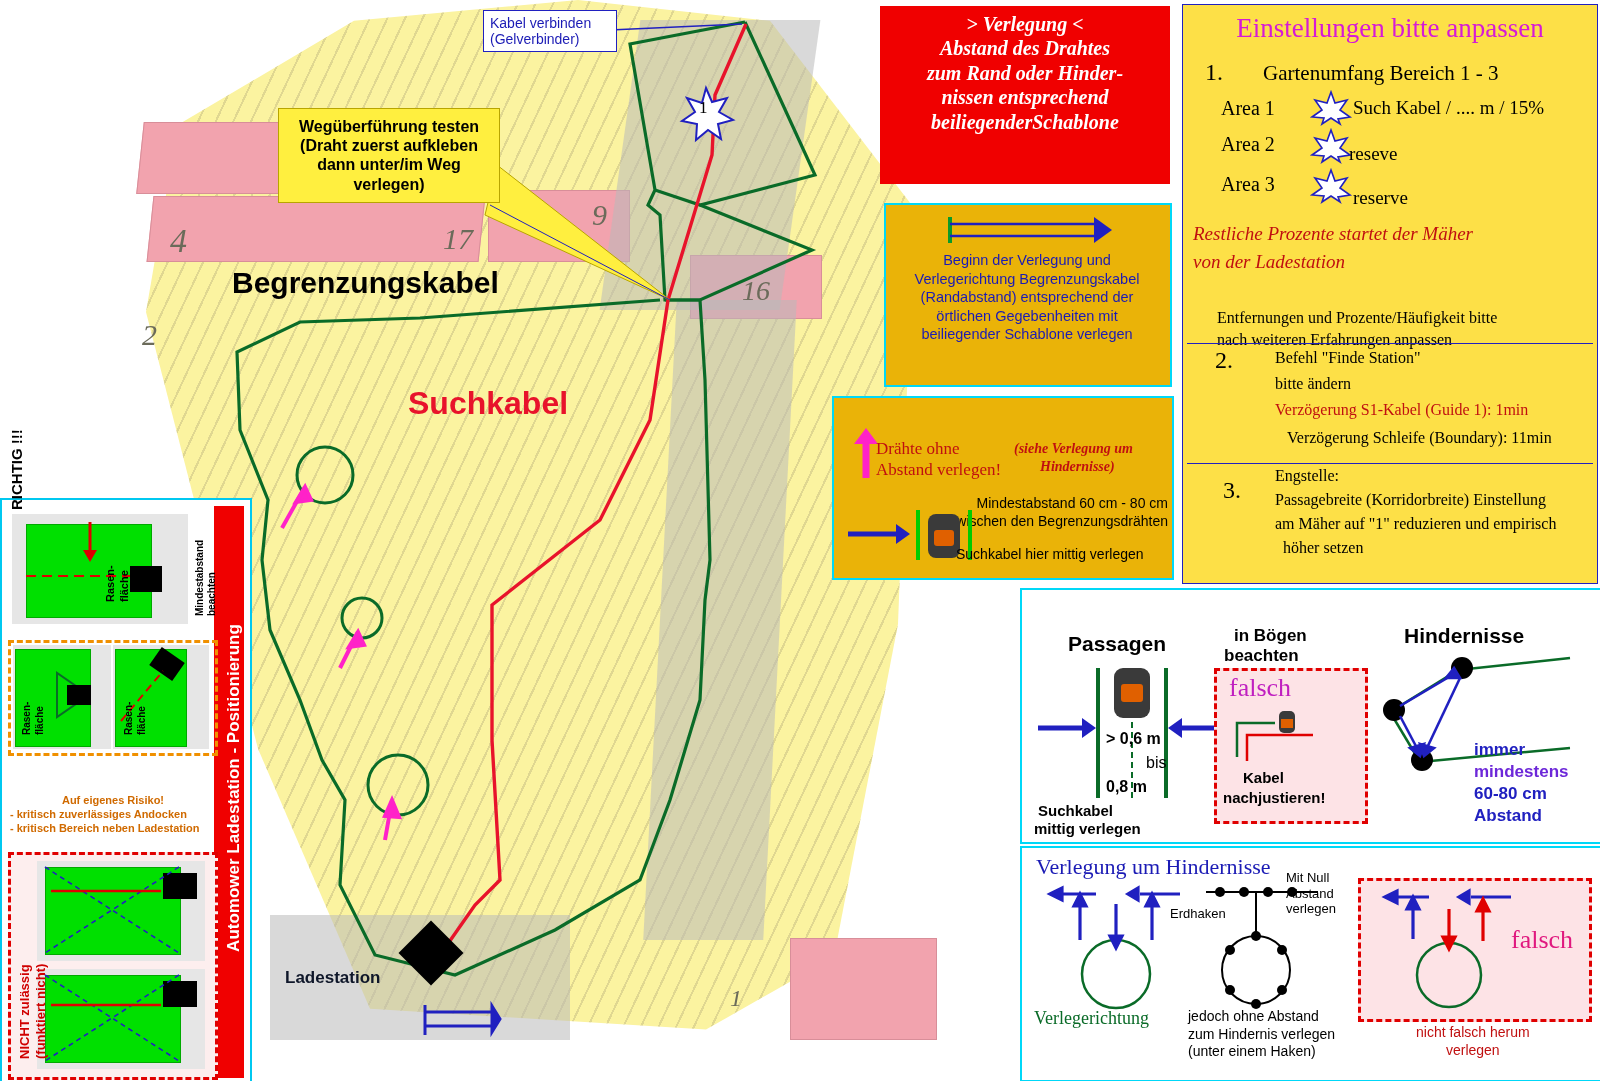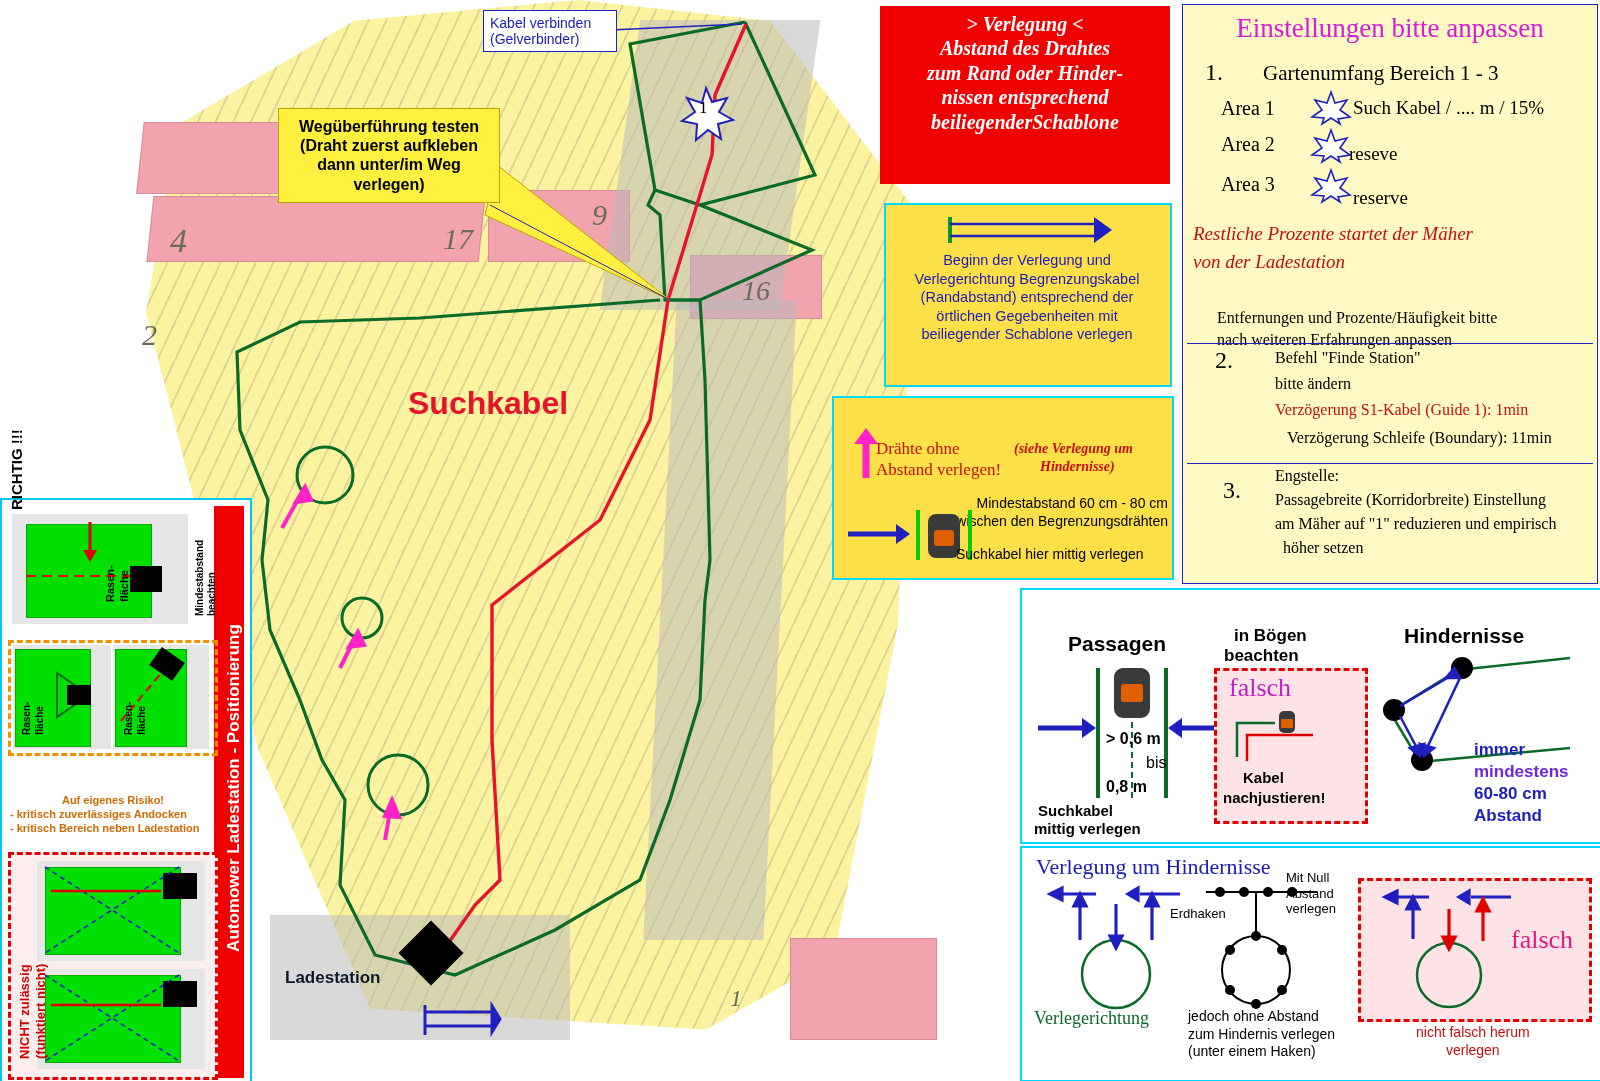--- a/index.html
+++ b/index.html
@@ -39,27 +39,27 @@
   .green-box{position:absolute;background:#00e000;border:1px solid #0a0;}
   .risk-text{position:absolute;color:#d06a00;font-size:11px;line-height:1.25;font-weight:bold;}
   .nicht-strip{position:absolute;color:#d00000;font-weight:bold;font-size:13px;}
 
   
   #verlegung-box{left:880px;top:6px;width:290px;height:178px;background:#f00000;color:#ffffff;
     font-family:"Liberation Serif",serif;font-style:italic;font-weight:bold;font-size:20px;
     text-align:center;line-height:1.22;padding:6px 8px;box-sizing:border-box;}
 
   
-  .cyan-box{position:absolute;background:#fde047;border:2px solid #00d8f8;}
+  .cyan-box{position:absolute;background:#eab308;border:2px solid #00d8f8;}
   #beginn-box{left:884px;top:203px;width:284px;height:180px;}
   .beginn-text{position:absolute;left:10px;top:46px;width:262px;color:#1b1bb5;font-size:14.5px;line-height:1.28;text-align:center;}
   #draehte-box{left:832px;top:396px;width:338px;height:180px;}
 
   
-  #settings-panel{left:1182px;top:4px;width:414px;height:578px;background:#fef9c3;border:1px solid #2020c0;}
+  #settings-panel{left:1182px;top:4px;width:414px;height:578px;background:#fde047;border:1px solid #2020c0;}
   .sp-title{position:absolute;left:10px;top:8px;width:394px;text-align:center;color:#d61ad6;
     font-family:"Liberation Serif",serif;font-size:27px;}
   .num{position:absolute;font-family:"Liberation Serif",serif;font-size:24px;color:#000;}
   .serif{font-family:"Liberation Serif",serif;color:#000;}
   .red-it{color:#c01010;font-family:"Liberation Serif",serif;font-style:italic;}
   hr.sep{position:absolute;border:none;border-top:1px solid #2020c0;margin:0;}
 
   
   #mindest-panel{left:1020px;top:588px;width:578px;height:252px;background:#ffffff;border:2px solid #00d8f8;}
   #mindest-head{position:absolute;left:6px;top:4px;width:566px;height:28px;background:#f00000;color:#ffffff;
@@ -128,20 +128,21 @@
       <polygon points="492,1006 492,1032 500,1019" fill="#2020c0"></polygon>
     </g>
 
     <polygon points="706,88 712,102 727,98 719,112 733,120 718,124 721,139 708,130 696,140 697,124 682,121 695,112 687,98 702,103" fill="#ffffff" stroke="#2020c0" stroke-width="2"></polygon>
 
     <line x1="610" y1="30" x2="742" y2="24" stroke="#2020c0" stroke-width="1.4"></line>
     <polygon points="485,215 670,300 497,165" fill="#ffef3f" stroke="#b8a500" stroke-width="1"></polygon>
     <line x1="490" y1="205" x2="670" y2="300" stroke="#2020c0" stroke-width="1"></line>
   </svg>
 
+  <div class="cal-label lbl-begrenzung">Begrenzungskabel</div>
   <div class="cal-label lbl-suchkabel">Suchkabel</div>
   <div class="cal-label lbl-ladestation">Ladestation</div>
   <div class="abs" style="left:699px;top:98px;font-size:17px;font-family:'Liberation Serif',serif;">1</div>
 
   <div class="callout-blue" style="left:483px;top:10px;width:120px;">
     <div>Kabel verbinden</div>
     <div>(Gelverbinder)</div>
   </div>
 
   <div class="callout-yellow" style="left:278px;top:108px;width:200px;">

